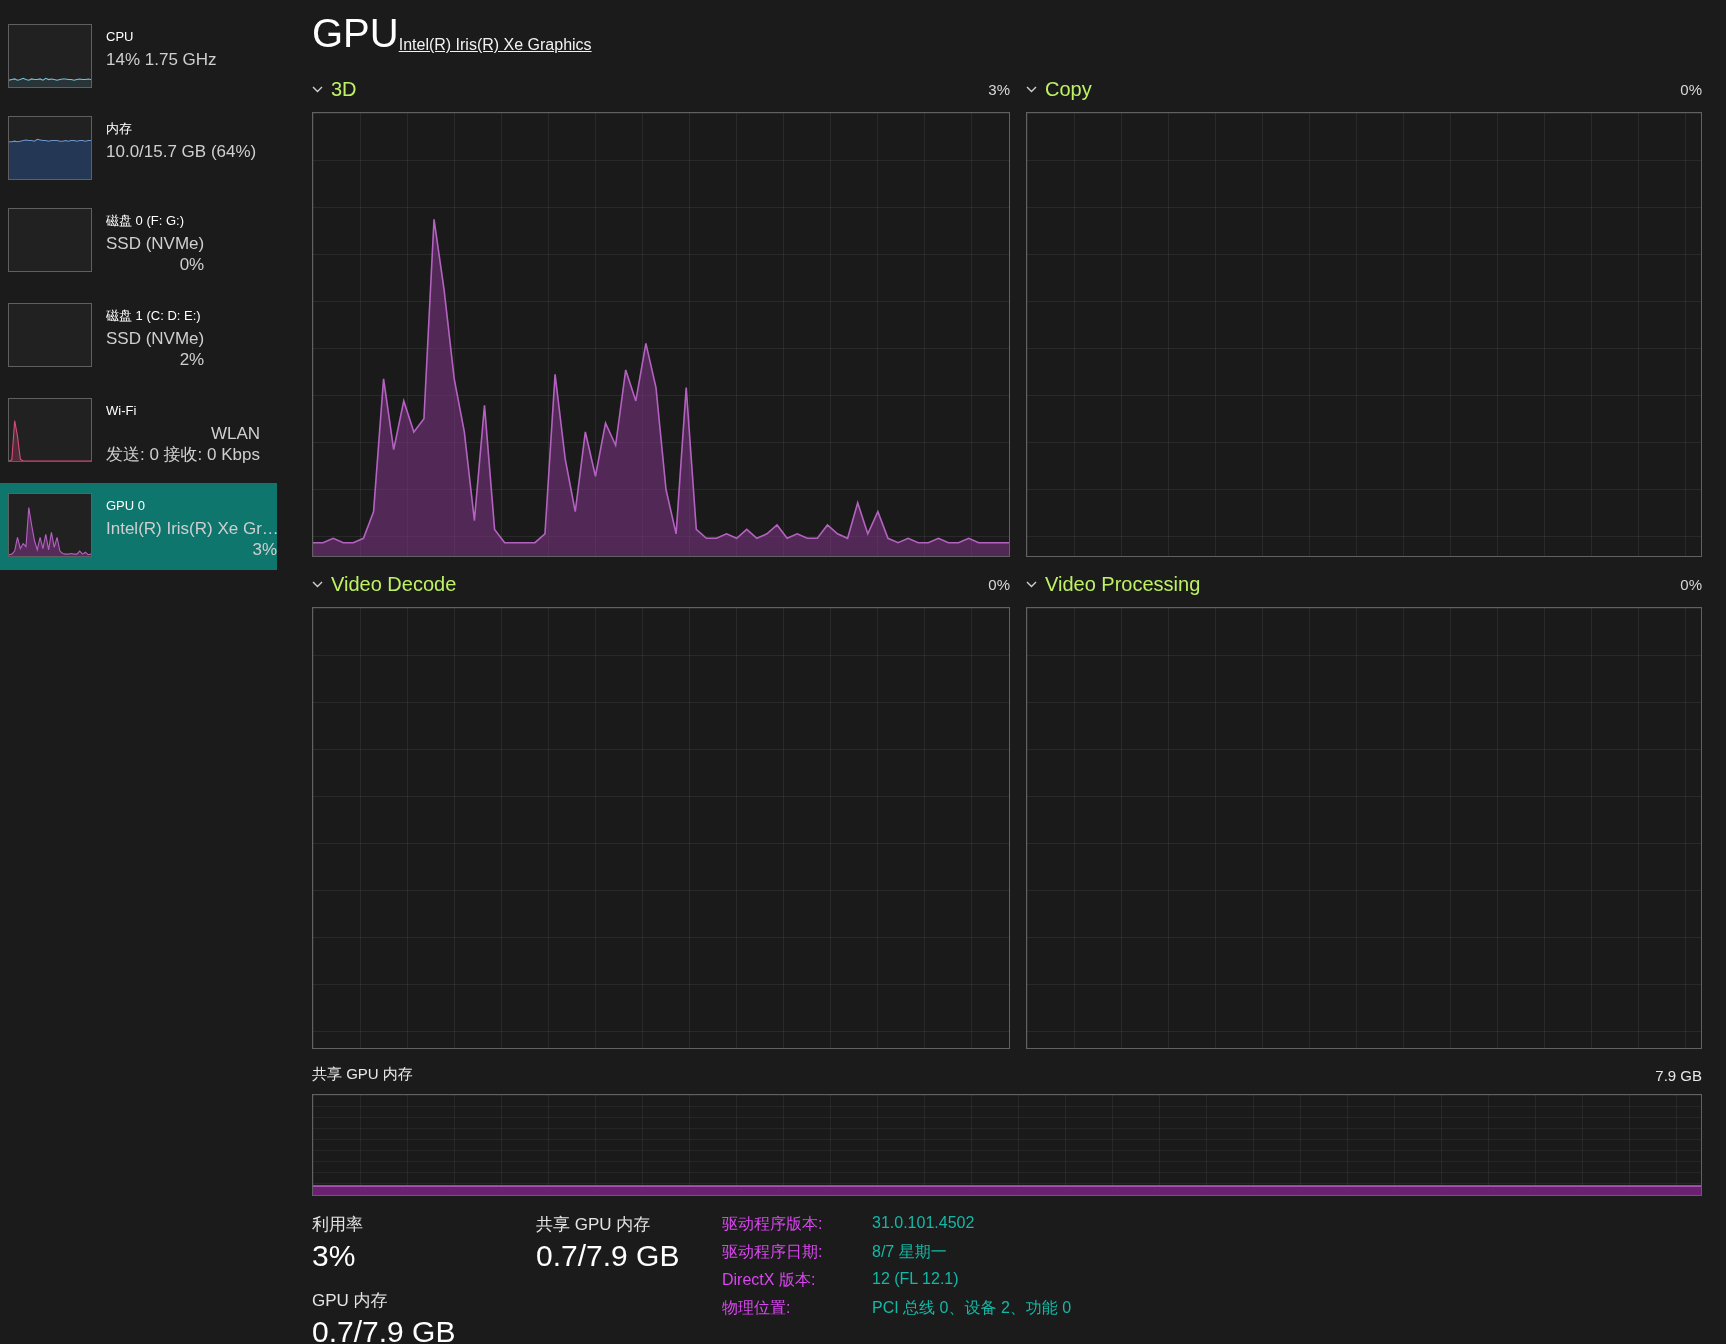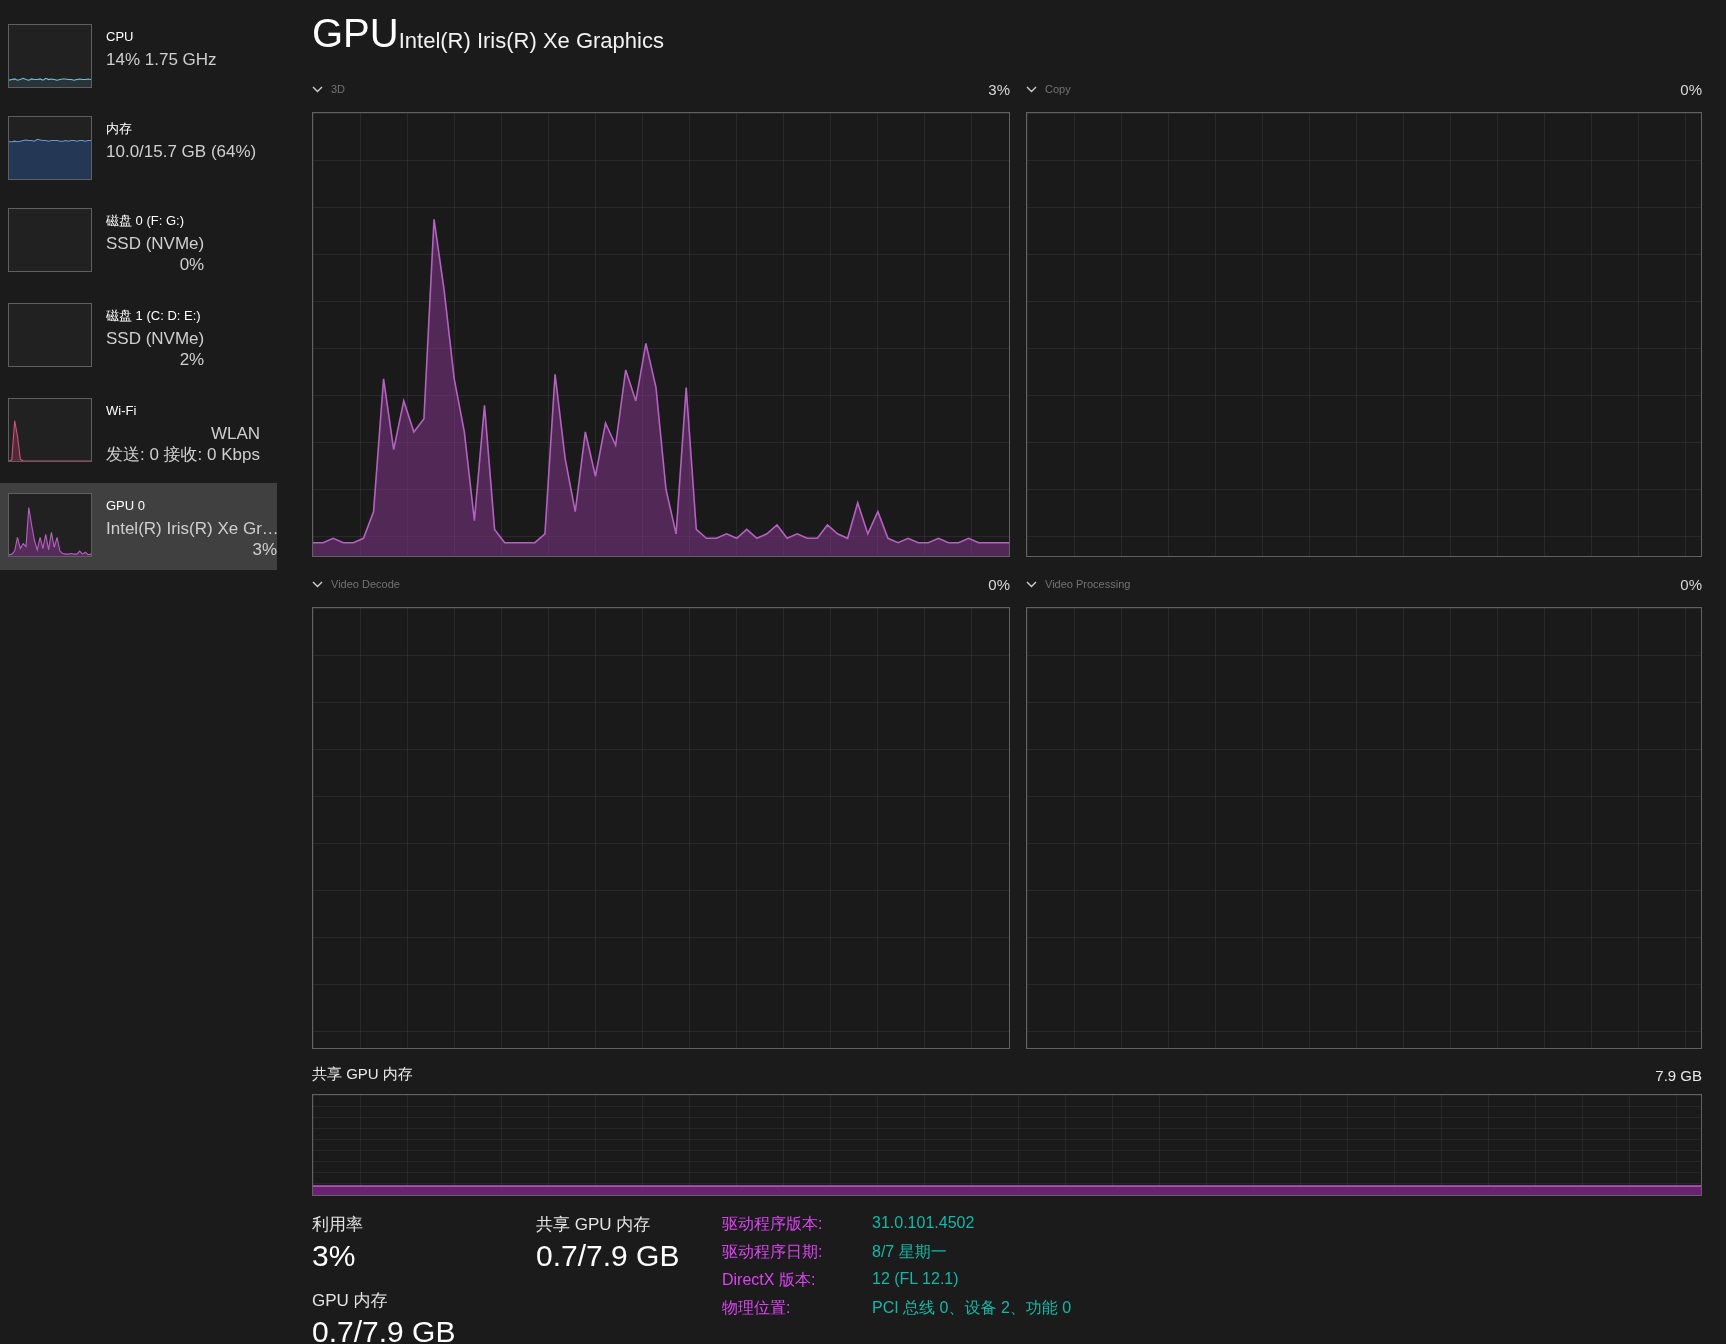--- a/index.html
+++ b/index.html
@@ -5,34 +5,34 @@
   * { margin:0; padding:0; box-sizing:border-box; }
   html,body { width:1726px; height:1344px; overflow:hidden; }
   body {
     background:#1b1b1b; color:#fff;
     font-family:"Liberation Sans", sans-serif;
     display:flex;
   }
   
   .sidebar { width:300px; flex:none; padding-top:14px; }
   .side-item { display:flex; width:277px; padding:10px 0 10px 8px; margin-bottom:8px; }
-  .side-item.selected { background:#404040; }
+  .side-item.selected { background:#0f766e; }
   .thumb { width:84px; height:64px; border:1px solid #5f5f5f; background:#212121; flex:none; position:relative; overflow:hidden; }
   .thumb svg { position:absolute; inset:0; width:100%; height:100%; display:block; }
   .meta { margin-left:14px; min-width:0; }
   .meta .title { font-size:13px; line-height:25px; color:#ffffff; font-weight:400; white-space:nowrap; }
   .meta .sub { font-size:17px; line-height:21px; color:#cfcfcf; white-space:nowrap;text-align:right; }
   
   .main { flex:1; padding:0 24px 0 12px; min-width:0; }
   .main-header { display:flex; justify-content:flex-start; align-items:flex-end; height:62px; }
   .page-title { font-size:40px; font-weight:400; line-height:58px; }
-  .device-name { font-size:22px; color:#f2f2f2; padding-bottom:8px; }
+  .device-name { font-size:16px; color:#f2f2f2; padding-bottom:8px;text-decoration:underline; }
   .grid2 { display:grid; grid-template-columns:698px 1fr; column-gap:16px; }
   .panel-head { display:flex; justify-content:space-between; align-items:center; height:22px; margin:16px 0 12px 0; }
-  .panel-label { display:flex; align-items:center; font-size:11px; color:#737373; }
+  .panel-label { display:flex; align-items:center; font-size:20px; color:#bef264; }
   .chev { margin-right:8px; display:inline-flex; }
   .panel-pct { font-size:15px; color:#d8d8d8; }
   .chart-box {
     position:relative; border:1px solid #616161; background:#1a1a1a; overflow:hidden;
     background-image:
       repeating-linear-gradient(to right, rgba(255,255,255,0.065) 0 1px, transparent 1px 47px),
       repeating-linear-gradient(to bottom, rgba(255,255,255,0.065) 0 1px, transparent 1px 47px);
   }
   .chart-box svg { position:absolute; inset:0; width:100%; height:100%; display:block; }
   .h-row1 { height:445px; }

